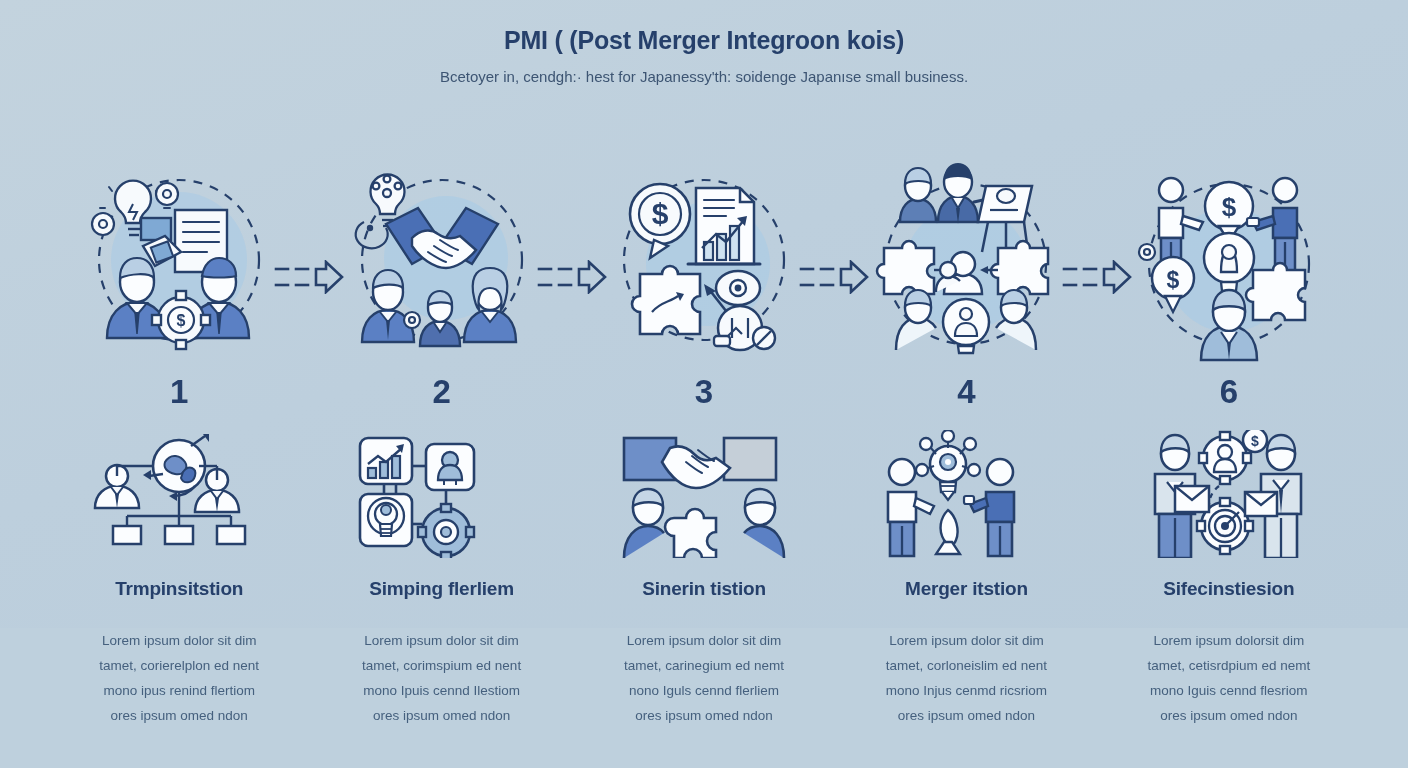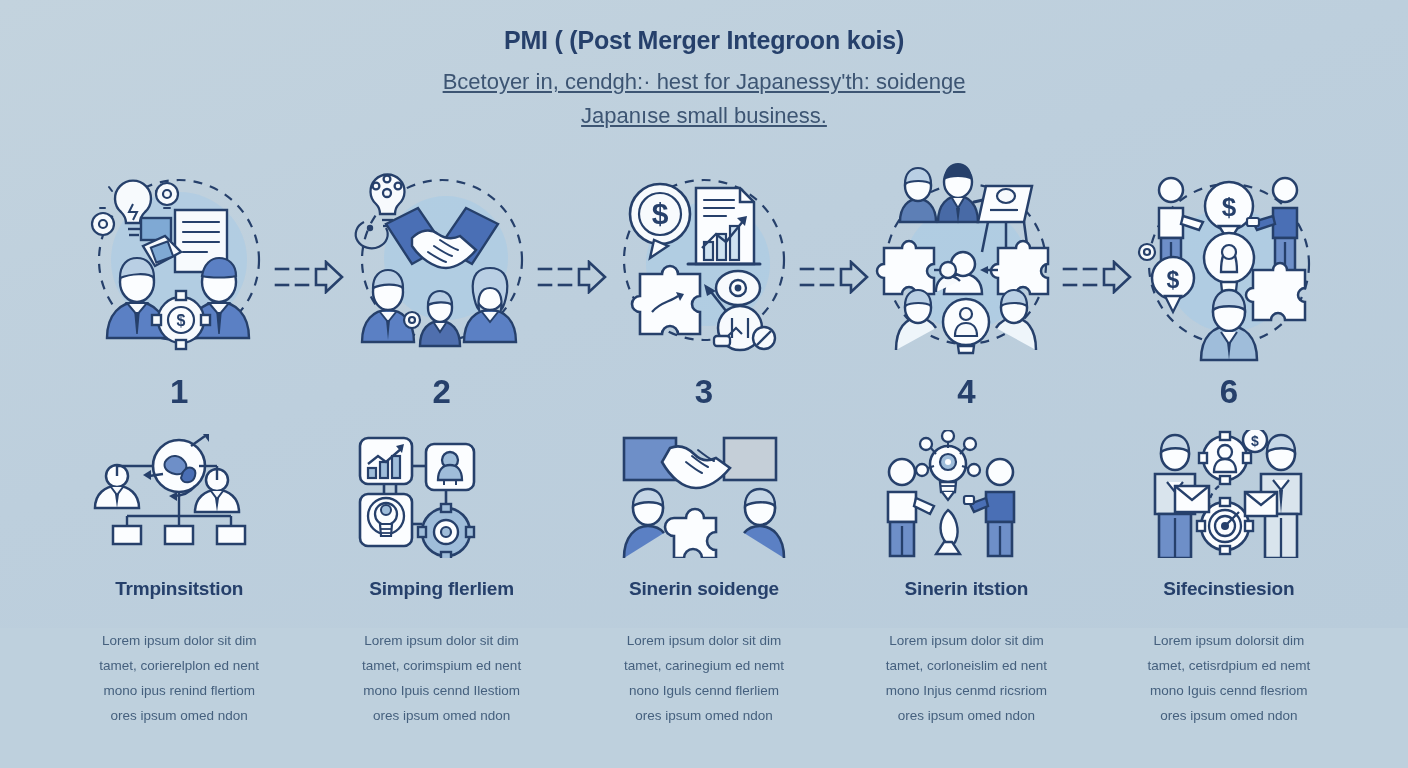--- a/index.html
+++ b/index.html
@@ -36,26 +36,25 @@
   .header h1 {
     margin: 0 0 10px 0;
     font-size: 25px;
     font-weight: bold;
     letter-spacing: -0.2px;
     color: #26406b;
     line-height: 1.15;
   }
   .header .subtitle {
     margin: 0 auto;
-    font-size: 22px;
+    font-size: 15px;
     line-height: 1.55;
     color: #3d5573;
     max-width: 580px;
     font-weight: normal;
-    text-decoration: underline;
   }
 
   
   .steps {
     position: absolute;
     left: 48px;
     top: 160px;
     width: 1312px;
     display: flex;
     align-items: flex-start;
@@ -651,21 +650,21 @@
             <path d="M168 128 c0 -22 -12 -32 -24 -32 c-6 0 -12 2 -16 7" fill="#5b80c4" stroke="#26406b" stroke-width="2.6"></path>
             <ellipse cx="144" cy="78" rx="15" ry="17" fill="#fbfdff" stroke="#26406b" stroke-width="2.6"></ellipse>
             <path d="M129 76 c0 -12 7 -17 15 -17 c8 0 15 5 15 17 c-6 -5 -22 -5 -30 0 z" fill="#c5d6e6" stroke="#26406b" stroke-width="2.3"></path>
           </g>
 
           <g>
             <path d="M58 88 h12 a9 9 0 0 1 18 0 h12 v14 a9 9 0 0 0 0 18 v8 h-14 a9 9 0 0 0 -18 0 h-10 v-22 a9 9 0 0 1 0 -18 z" fill="#fbfdff" stroke="#26406b" stroke-width="2.6"></path>
           </g>
         </svg>
       </div>
-      <div class="card-title">Sinerin soidenge</div>
+      <div class="card-title">Sinerin tistion</div>
       <div class="card-body">Lorem ipsum dolor sit dim
 tamet, carinegium ed nemt
 nono Iguls cennd flerliem
 ores ipsum omed ndon</div>
     </div>
 
     <div class="card-col">
       <div class="card-art">
         <svg viewBox="0 0 176 128">
 
@@ -708,21 +707,21 @@
             <path d="M108 68 l-16 6 l4 8 l14 -6 z" fill="#4a6fb5" stroke="#26406b" stroke-width="2.4"></path>
             <rect x="86" y="66" width="10" height="8" rx="2" fill="#fbfdff" stroke="#26406b" stroke-width="2.2"></rect>
           </g>
 
           <g>
             <path d="M70 80 c-8 8 -10 20 -4 30 c4 6 10 6 12 0 c4 -10 0 -24 -8 -30 z" fill="#fbfdff" stroke="#26406b" stroke-width="2.4"></path>
             <path d="M66 112 l-8 12 h24 l-8 -12 z" fill="#fbfdff" stroke="#26406b" stroke-width="2.3"></path>
           </g>
         </svg>
       </div>
-      <div class="card-title">Sinerin itstion</div>
+      <div class="card-title">Merger itstion</div>
       <div class="card-body">Lorem ipsum dolor sit dim
 tamet, corloneislim ed nent
 mono Injus cenmd ricsriom
 ores ipsum omed ndon</div>
     </div>
 
     <div class="card-col">
       <div class="card-art">
         <svg viewBox="0 0 176 128">
 

